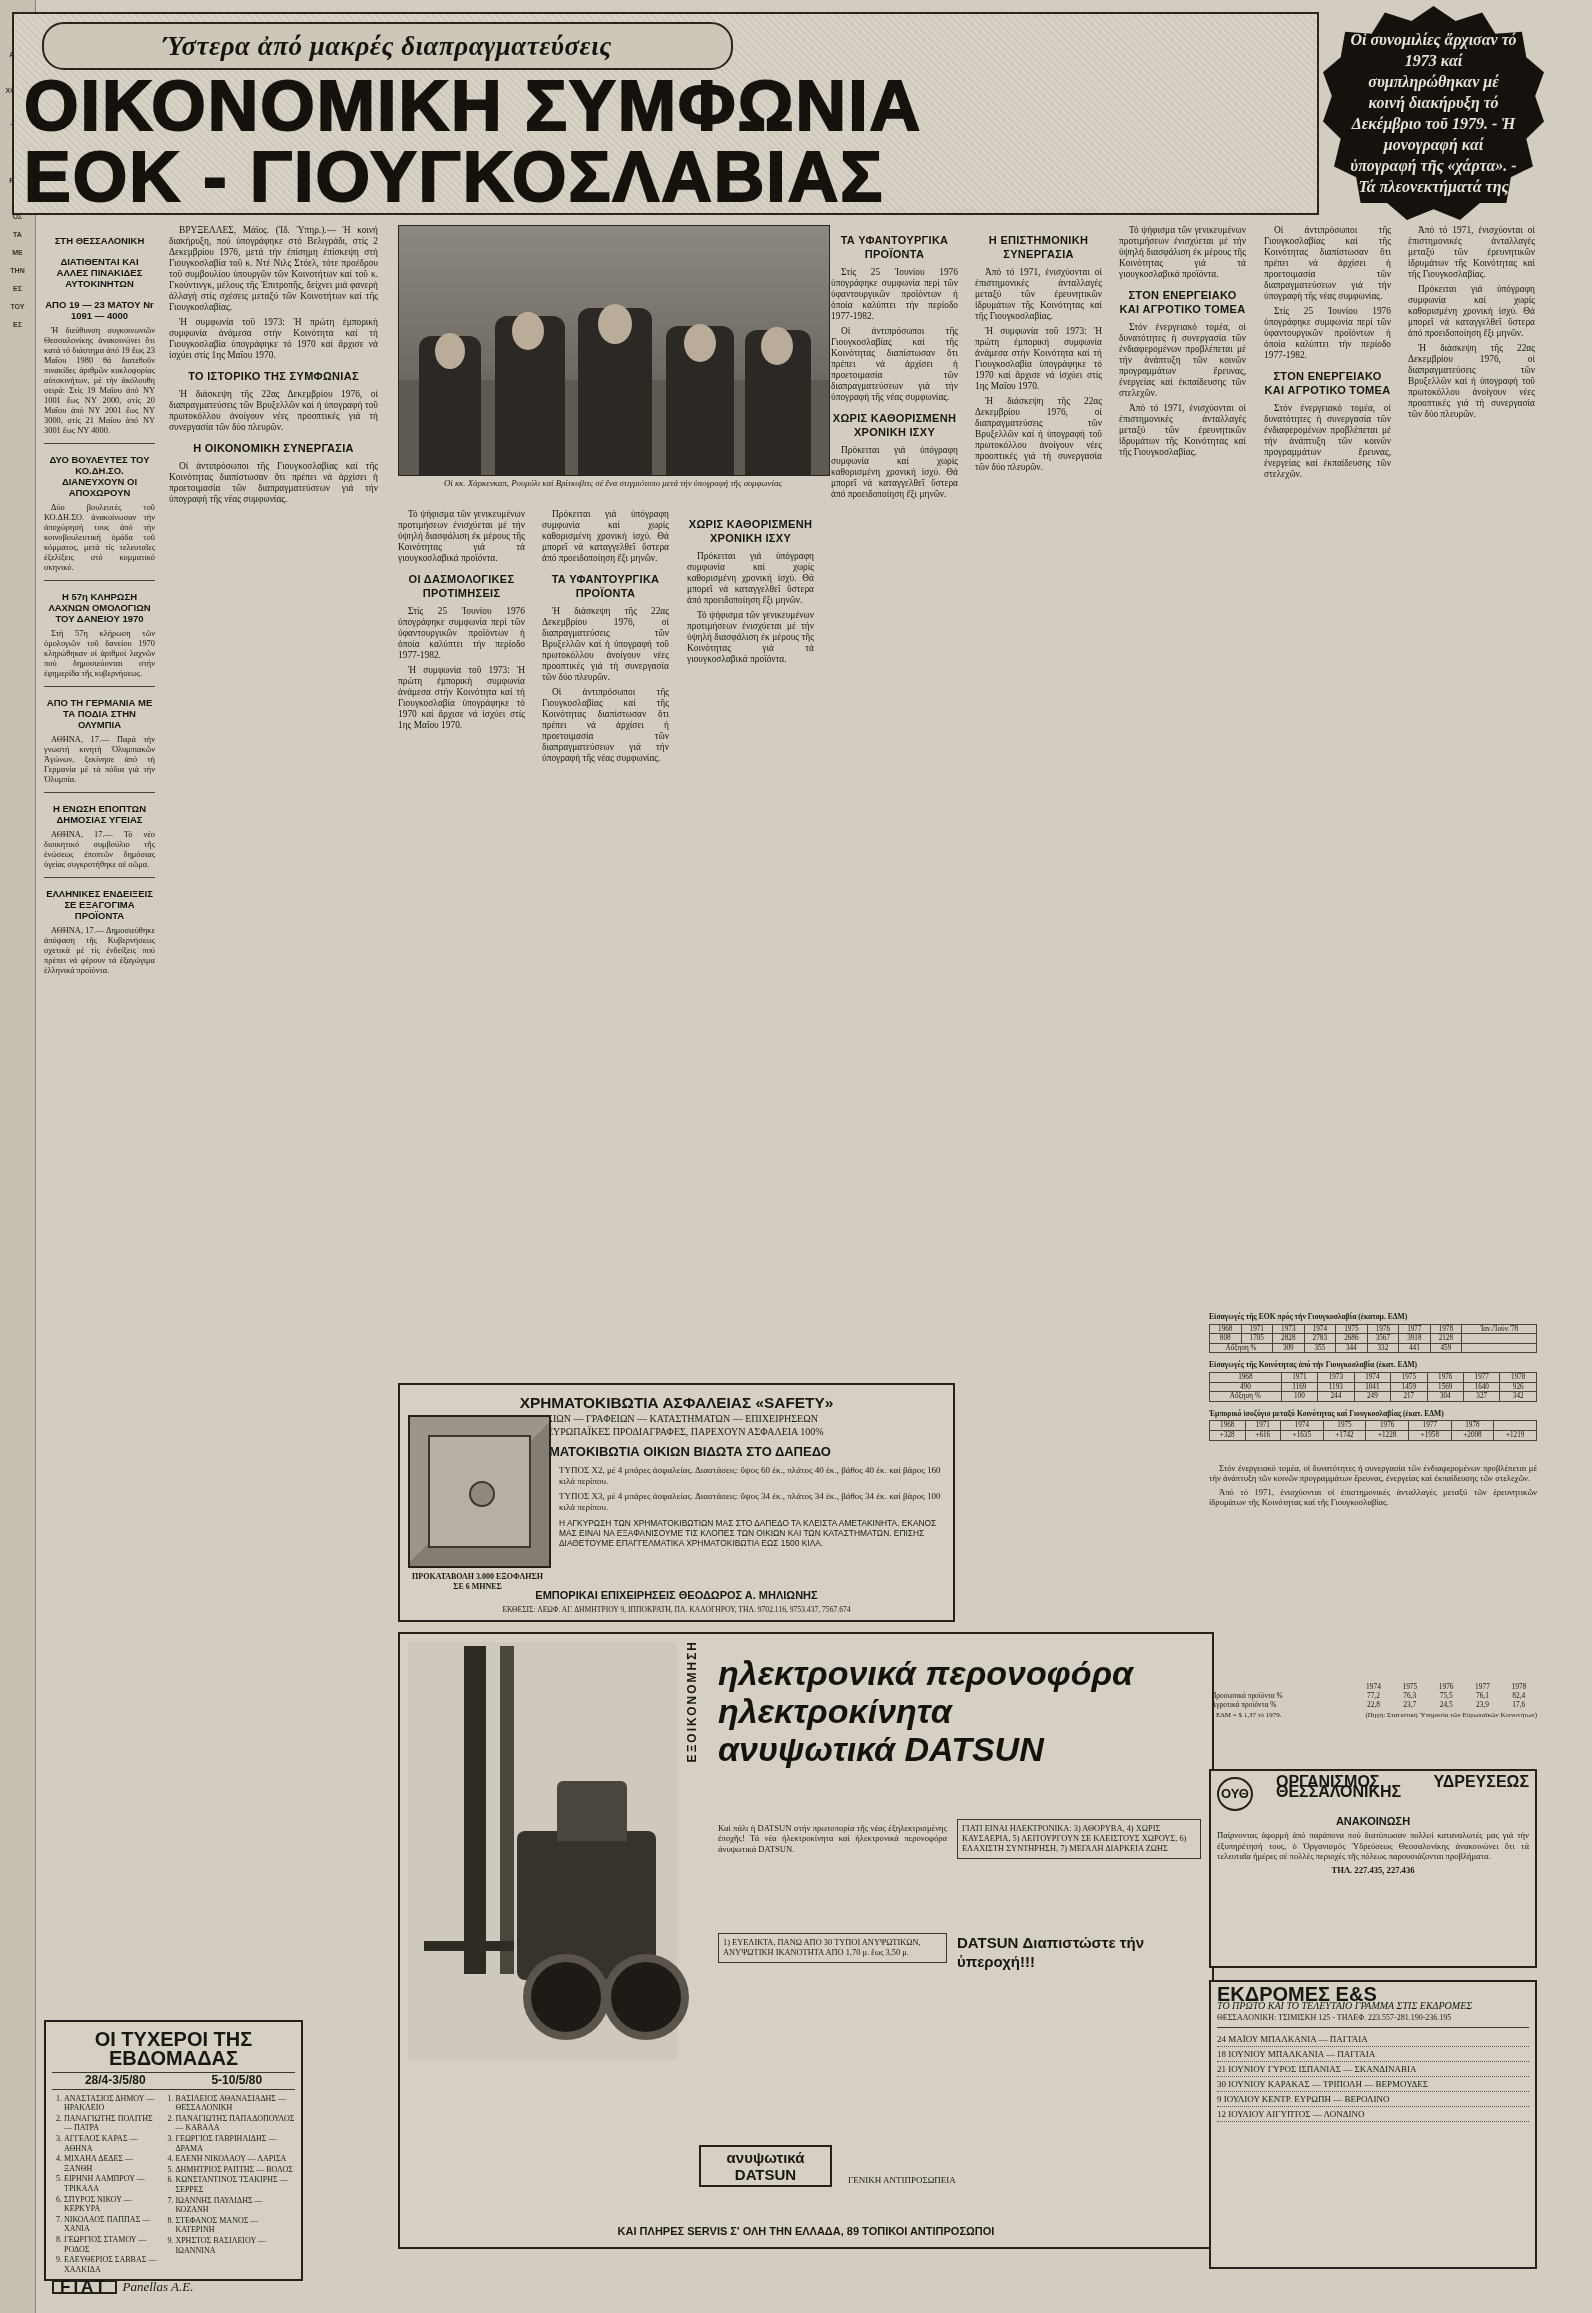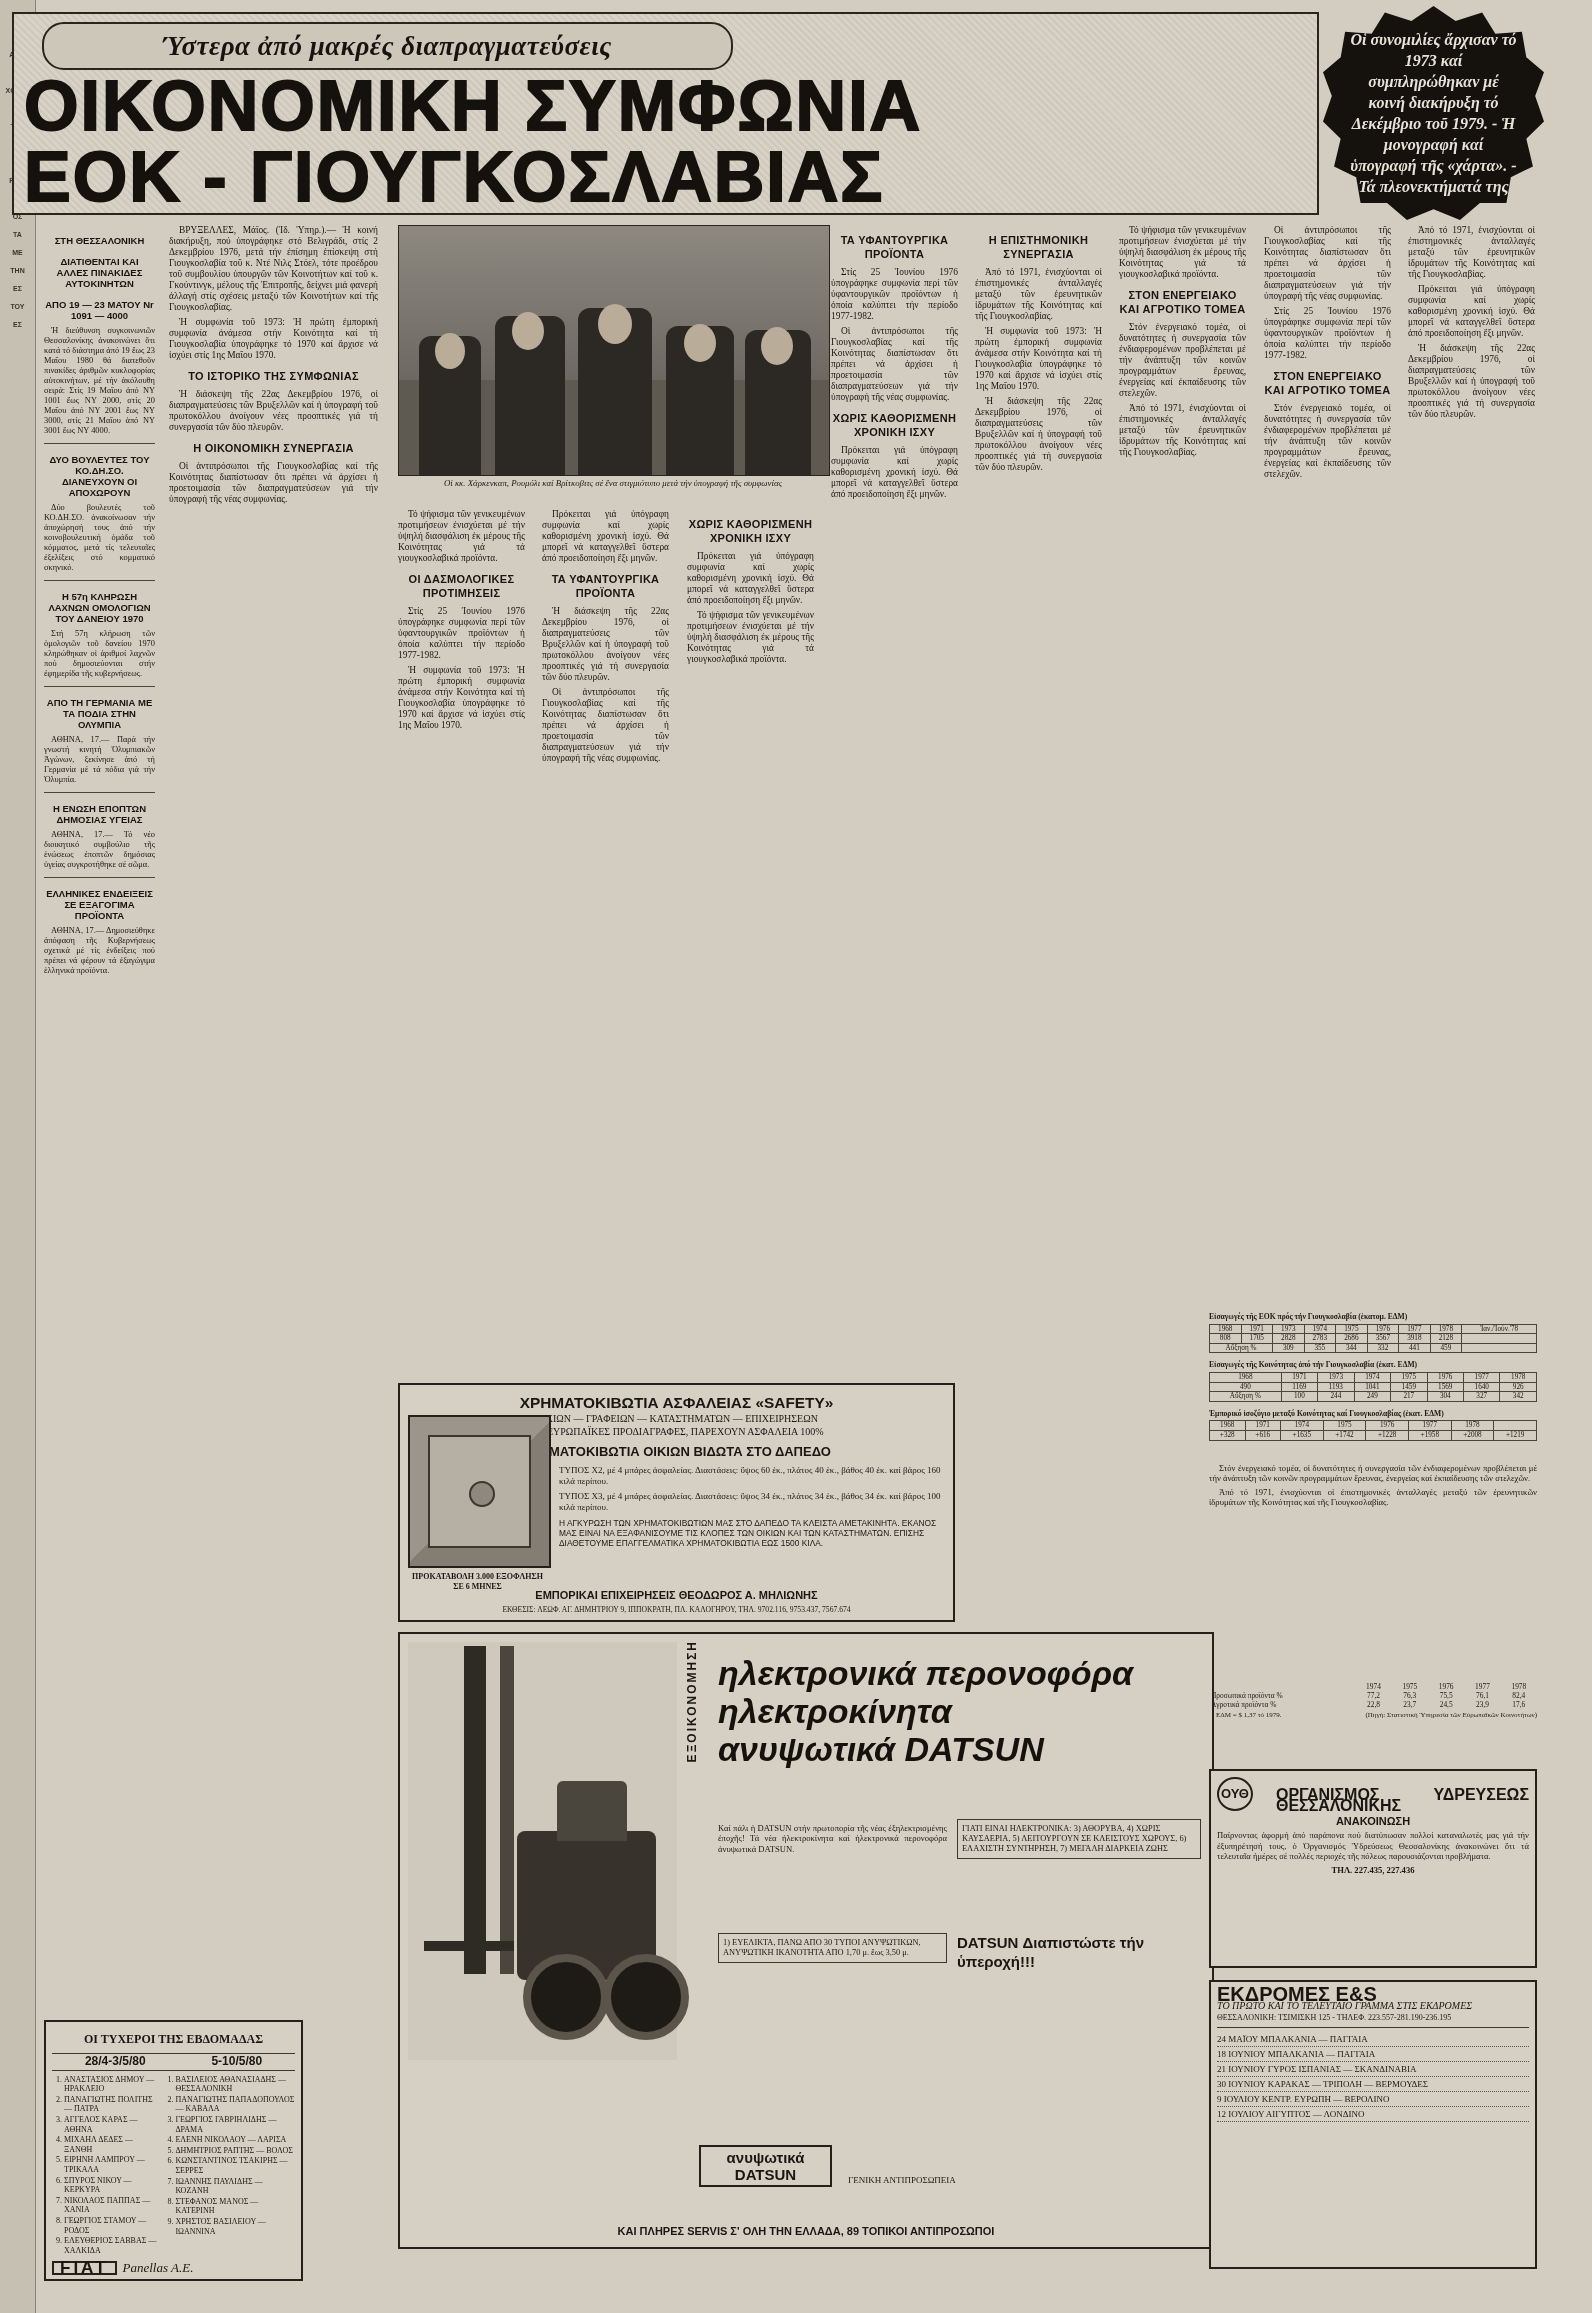--- a/index.html
+++ b/index.html
@@ -139,42 +139,42 @@
   .fl-seat{position:absolute;left:149px;top:139px;width:70px;height:60px;background:#4a453d;border-radius:6px 6px 0 0;}
   .fl-wheel{position:absolute;bottom:20px;width:70px;height:70px;border-radius:50%;background:#1e1b17;border:8px solid #5a544b;}
   .fl-fork{position:absolute;left:16px;top:299px;width:90px;height:10px;background:#2e2a24;}
   .dat-box{border:1px solid #3b362e;padding:4px;box-sizing:border-box;font-size:8.4px;line-height:10px;}
   
   .oyth{
     position:absolute;left:1209px;top:1769px;width:328px;height:199px;
     border:2px solid #25201a;background:#d6d0c4;box-sizing:border-box;padding:6px;
     font-size:8.6px;line-height:10.3px;text-align:justify;
   }
-  .oyth .hdr{display:flex;align-items:flex-end;gap:23px;margin-bottom:5px;}
+  .oyth .hdr{display:flex;align-items:flex-start;gap:23px;margin-bottom:5px;}
   .oyth .logo{width:42px;height:30px;border:2px solid #25201a;border-radius:50%;
     display:flex;align-items:center;justify-content:center;font-family:"Liberation Sans",sans-serif;
     font-weight:bold;font-size:13px;}
   .oyth .org{font-family:"Liberation Sans", sans-serif;font-weight:bold;font-size:16px;}
   .oyth .anno{font-family:"Liberation Sans", sans-serif;font-weight:bold;font-size:11px;text-align:center;margin:4px 0;}
   
   .es{
     position:absolute;left:1209px;top:1980px;width:328px;height:289px;
     border:2px solid #25201a;background:#d6d0c4;box-sizing:border-box;padding:6px;
     font-size:9px;line-height:12px;
   }
   .es .big{font-family:"Liberation Sans", sans-serif;font-weight:bold;font-size:20px;}
   .es ul{margin:4px 0 0 0;padding:0;list-style:none;}
   .es li{border-bottom:1px dotted #5a544b;padding:1px 0;font-size:9px;}
   
   .fiat{
     position:absolute;left:44px;top:2020px;width:259px;height:261px;
     border:2px solid #25201a;background:#d6d0c4;box-sizing:border-box;padding:6px;
     font-size:8px;line-height:9.6px;
   }
-  .fiat h3{font-family:Liberation Serif, serif;font-size:12px;text-align:center;
+  .fiat h3{font-family:Liberation Sans, sans-serif;font-size:20px;text-align:center;
     margin:2px 0 4px;line-height:19px;}
   .fiat .dates{display:flex;justify-content:space-around;font-family:"Liberation Sans",sans-serif;
     font-weight:bold;font-size:12px;border-top:1px solid #3b362e;border-bottom:1px solid #3b362e;padding:3px 0;margin-bottom:4px;}
   .fiat .cols{display:flex;gap:6px;}
   .fiat .cols ol{margin:0;padding-left:12px;}
   .fiat .cols li{margin-bottom:1px;}
   .fiat .brand{display:flex;align-items:center;gap:6px;margin-top:5px;}
   .fiat .fbox{font-family:"Liberation Sans",sans-serif;font-weight:bold;font-size:17px;
     border:2px solid #25201a;padding:0 6px;letter-spacing:3px;}
   

